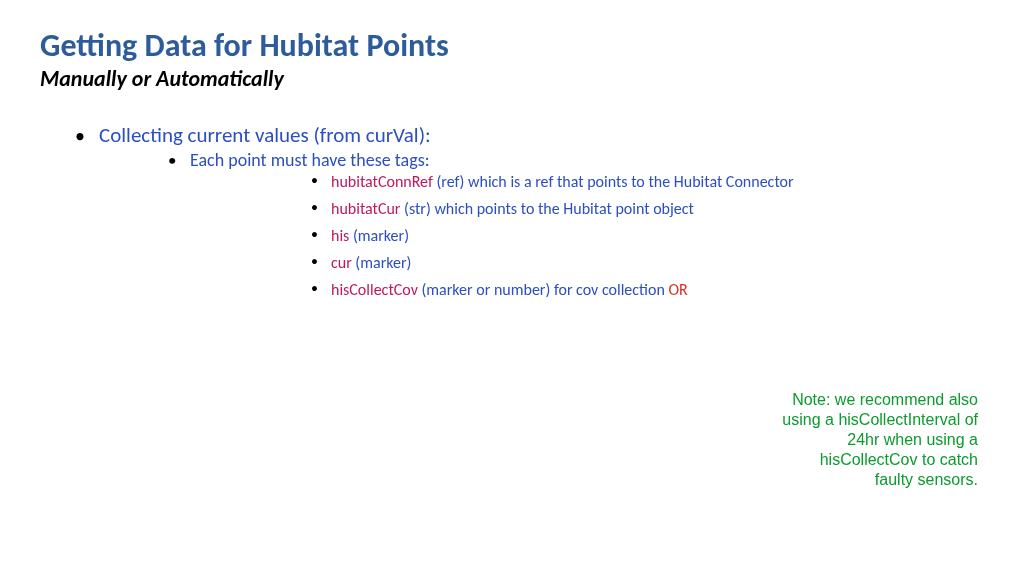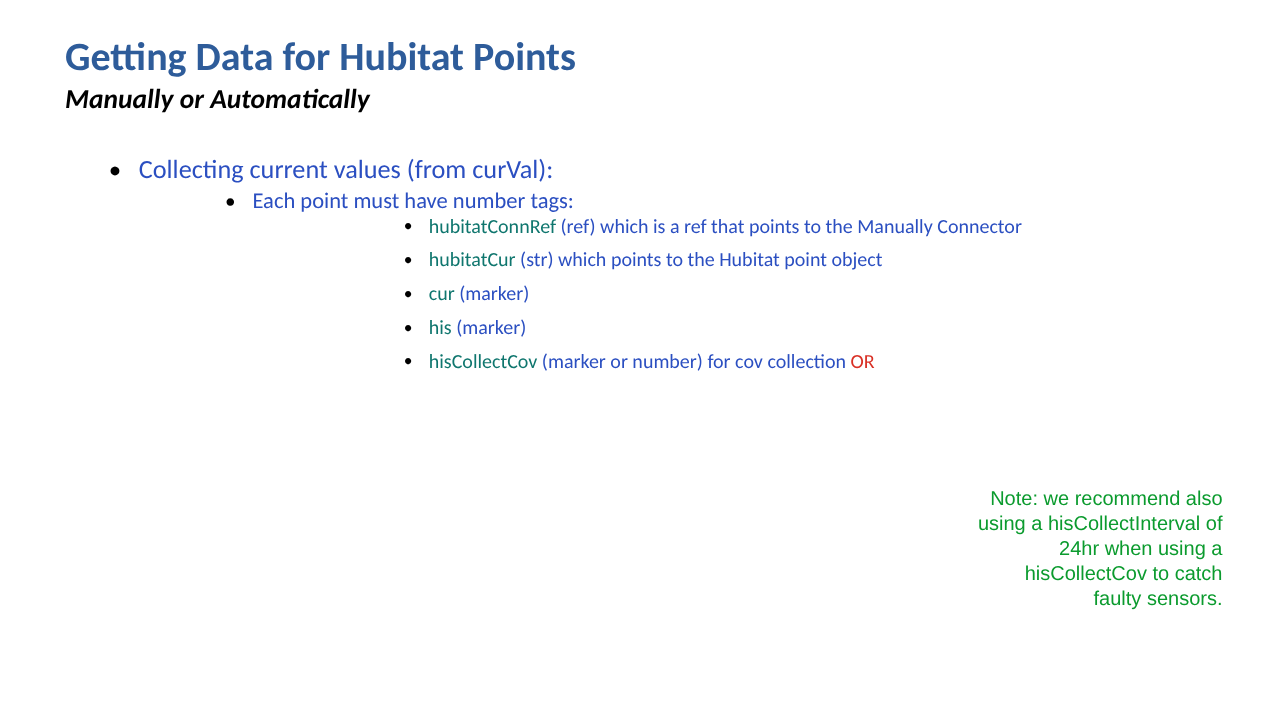--- a/index.html
+++ b/index.html
@@ -10,21 +10,21 @@
     background: #ffffff;
     font-family: Calibri, "Segoe UI", Arial, sans-serif;
     overflow: hidden;
     position: relative;
   }
   .slide {
     width: 1024px;
     height: 576px;
     position: relative;
     box-sizing: border-box;
-    padding: 28px 36px 0 52px;
+    padding: 28px 36px 0 40px;
   }
   .title {
     color: #2E5C9A;
     font-size: 32px;
     font-weight: 700;
     line-height: 1.1;
     margin: 0 0 2px 0;
   }
   .subtitle {
     color: #000000;
@@ -83,21 +83,21 @@
     left: 120px;
     top: 0px;
     font-size: 14px;
     color: #000;
   }
   .bullet-l3 .txt {
     font-size: 16px;
     color: #2B4FC1;
   }
   .tag {
-    color: #0f766e;
+    color: #be185d;
     text-align: right;
   }
   .or {
     color: #D93025;
   }
   .note-box {
     position: absolute;
     right: 46px;
     top: 390px;
     width: 200px;
@@ -114,33 +114,33 @@
 <div class="slide">
 
   <h1 class="title">Getting Data for Hubitat Points</h1>
   <h2 class="subtitle">Manually or Automatically</h2>
 
   <ul>
     <li class="bullet-l1">
       <span class="txt">Collecting current values (from curVal):</span>
       <ul>
         <li class="bullet-l2">
-          <span class="txt">Each point must have number tags:</span>
+          <span class="txt">Each point must have these tags:</span>
           <ul>
             <li class="bullet-l3">
-              <span class="txt"><span class="tag">hubitatConnRef</span><span> (ref) which is a ref that points to the Manually Connector</span><span class="or"></span></span>
+              <span class="txt"><span class="tag">hubitatConnRef</span><span> (ref) which is a ref that points to the Hubitat Connector</span><span class="or"></span></span>
             </li>
             <li class="bullet-l3">
               <span class="txt"><span class="tag">hubitatCur</span><span> (str) which points to the Hubitat point object</span><span class="or"></span></span>
             </li>
             <li class="bullet-l3">
-              <span class="txt"><span class="tag">cur</span><span> (marker)</span><span class="or"></span></span>
+              <span class="txt"><span class="tag">his</span><span> (marker)</span><span class="or"></span></span>
             </li>
             <li class="bullet-l3">
-              <span class="txt"><span class="tag">his</span><span> (marker)</span><span class="or"></span></span>
+              <span class="txt"><span class="tag">cur</span><span> (marker)</span><span class="or"></span></span>
             </li>
             <li class="bullet-l3">
               <span class="txt"><span class="tag">hisCollectCov</span><span> (marker or number) for cov collection </span><span class="or">OR</span></span>
             </li>
           </ul>
         </li>
       </ul>
     </li>
   </ul>
 

